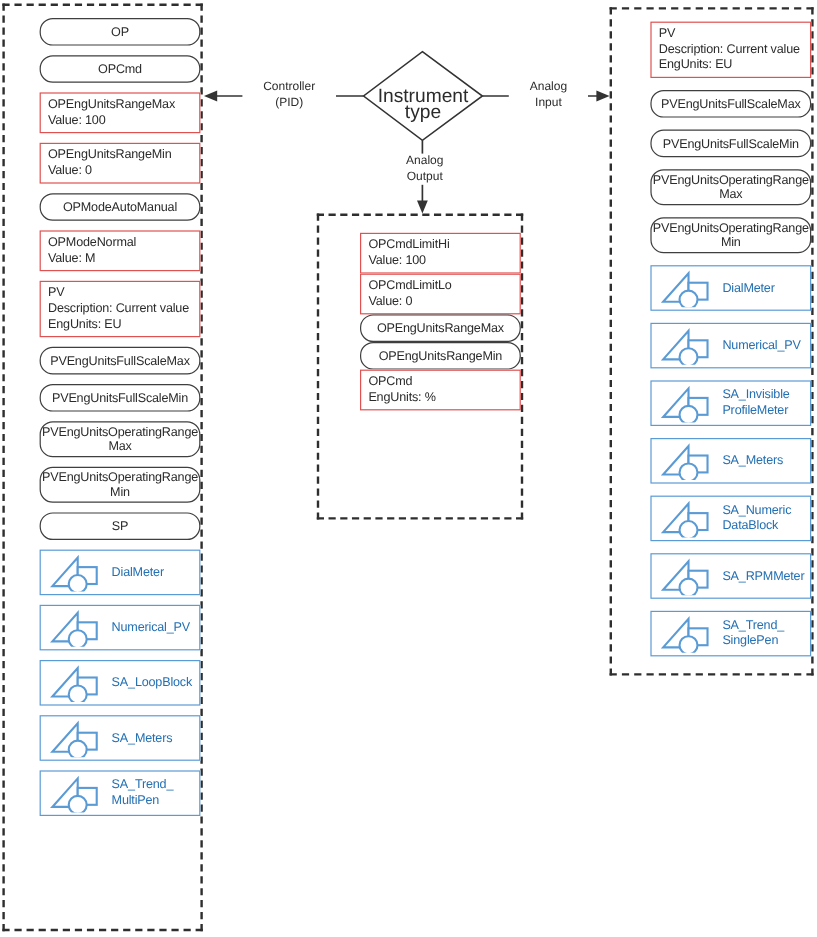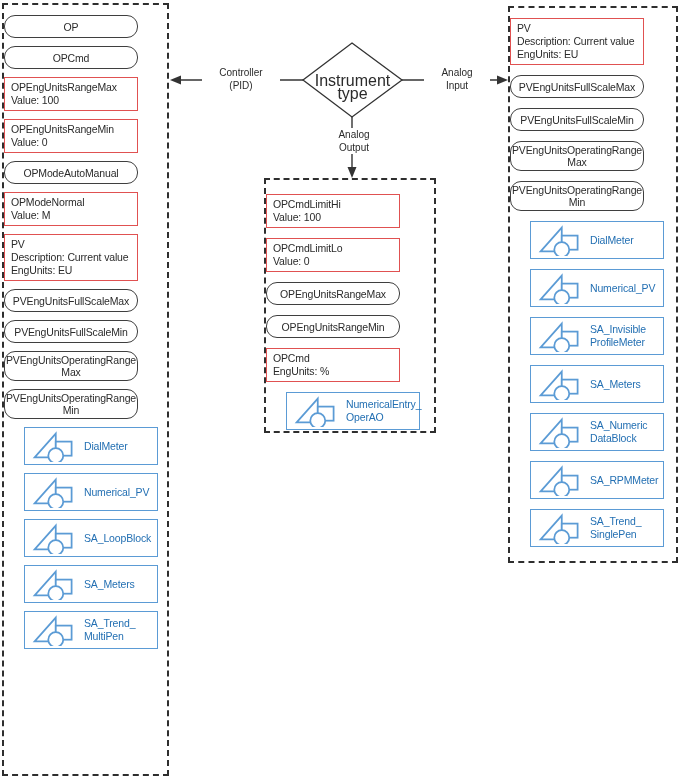--- a/index.html
+++ b/index.html
@@ -4,24 +4,24 @@
 <style>
   html,body{margin:0;padding:0;background:#ffffff;}
   body{
     width:681px;height:781px;position:relative;overflow:hidden;
     font-family:"Liberation Sans",sans-serif;color:#2b2b2b;
   }
   .stage{position:absolute;inset:0;}
   svg.connectors{position:absolute;left:0;top:0;pointer-events:none;}
   .group{
     position:absolute;border:2px dashed #2e2e2e;box-sizing:border-box;
-    display:flex;flex-direction:column;align-items:flex-start;background:transparent;
+    display:flex;flex-direction:column;align-items:flex-end;background:transparent;
   }
   #group-left{left:2px;top:3px;width:167px;height:773px;padding-top:10px;gap:8px;}
-  #group-middle{left:264px;top:178px;width:172px;height:255px;padding-top:14px;gap:10px;}
+  #group-middle{left:264px;top:178px;width:172px;height:255px;padding-top:14px;}
   #group-right{left:508px;top:6px;width:170px;height:557px;padding-top:10px;gap:10px;}
   .node{
     width:134px;box-sizing:border-box;font-size:10.5px;flex:0 0 auto;
     background:#fff;letter-spacing:-0.15px;
   }
   .pill{
     border:1.4px solid #3f3f3f;border-radius:11px;min-height:23px;
     display:flex;flex-direction:column;justify-content:center;align-items:center;
     padding:2px 3px;line-height:12px;text-align:center;
   }
@@ -131,20 +131,25 @@
           <div class="ln">PVEngUnitsOperatingRange</div>
           <div class="ln">Max</div>
         </div>
       </div>
       <div class="node pill">
         <div>
           <div class="ln">PVEngUnitsOperatingRange</div>
           <div class="ln">Min</div>
         </div>
       </div>
+      <div class="node pill">
+        <div>
+          <div class="ln">SP</div>
+        </div>
+      </div>
       <div class="node shape">
         <svg class="glyph" width="44" height="32" viewBox="0 0 50 36">
           <polygon points="3,31 27,4 27,31" fill="#ffffff" stroke="#5b9bd5" stroke-width="2"></polygon>
           <rect x="27" y="13" width="18" height="16" fill="#ffffff" stroke="#5b9bd5" stroke-width="2"></rect>
           <circle cx="27" cy="29" r="8.5" fill="#ffffff" stroke="#5b9bd5" stroke-width="2"></circle>
         </svg>
         <div>
           <div class="ln">DialMeter</div>
         </div>
       </div>
@@ -210,31 +215,20 @@
       </div>
       <div class="node pill">
         <div>
           <div class="ln">OPEngUnitsRangeMin</div>
         </div>
       </div>
       <div class="node attr">
         <div>
           <div class="ln">OPCmd</div>
           <div class="ln">EngUnits: %</div>
-        </div>
-      </div>
-      <div class="node shape">
-        <svg class="glyph" width="44" height="32" viewBox="0 0 50 36">
-          <polygon points="3,31 27,4 27,31" fill="#ffffff" stroke="#5b9bd5" stroke-width="2"></polygon>
-          <rect x="27" y="13" width="18" height="16" fill="#ffffff" stroke="#5b9bd5" stroke-width="2"></rect>
-          <circle cx="27" cy="29" r="8.5" fill="#ffffff" stroke="#5b9bd5" stroke-width="2"></circle>
-        </svg>
-        <div>
-          <div class="ln">NumericalEntry_</div>
-          <div class="ln">OperAO</div>
         </div>
       </div>
     </div>
   <div class="group" id="group-right">
       <div class="node attr">
         <div>
           <div class="ln">PV</div>
           <div class="ln">Description: Current value</div>
           <div class="ln">EngUnits: EU</div>
         </div>

